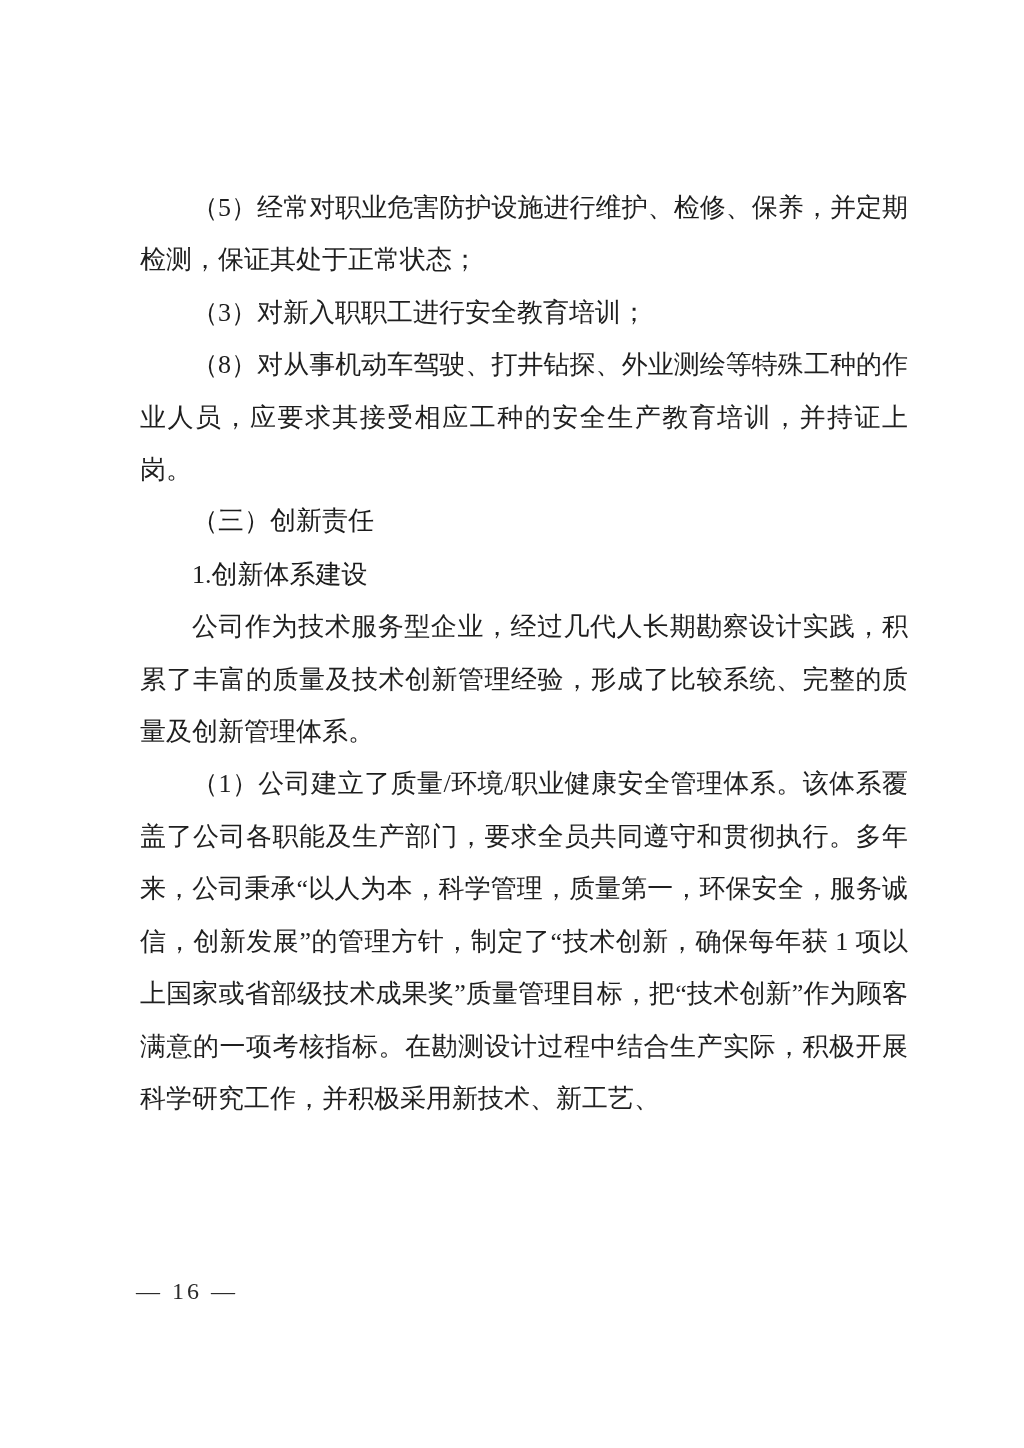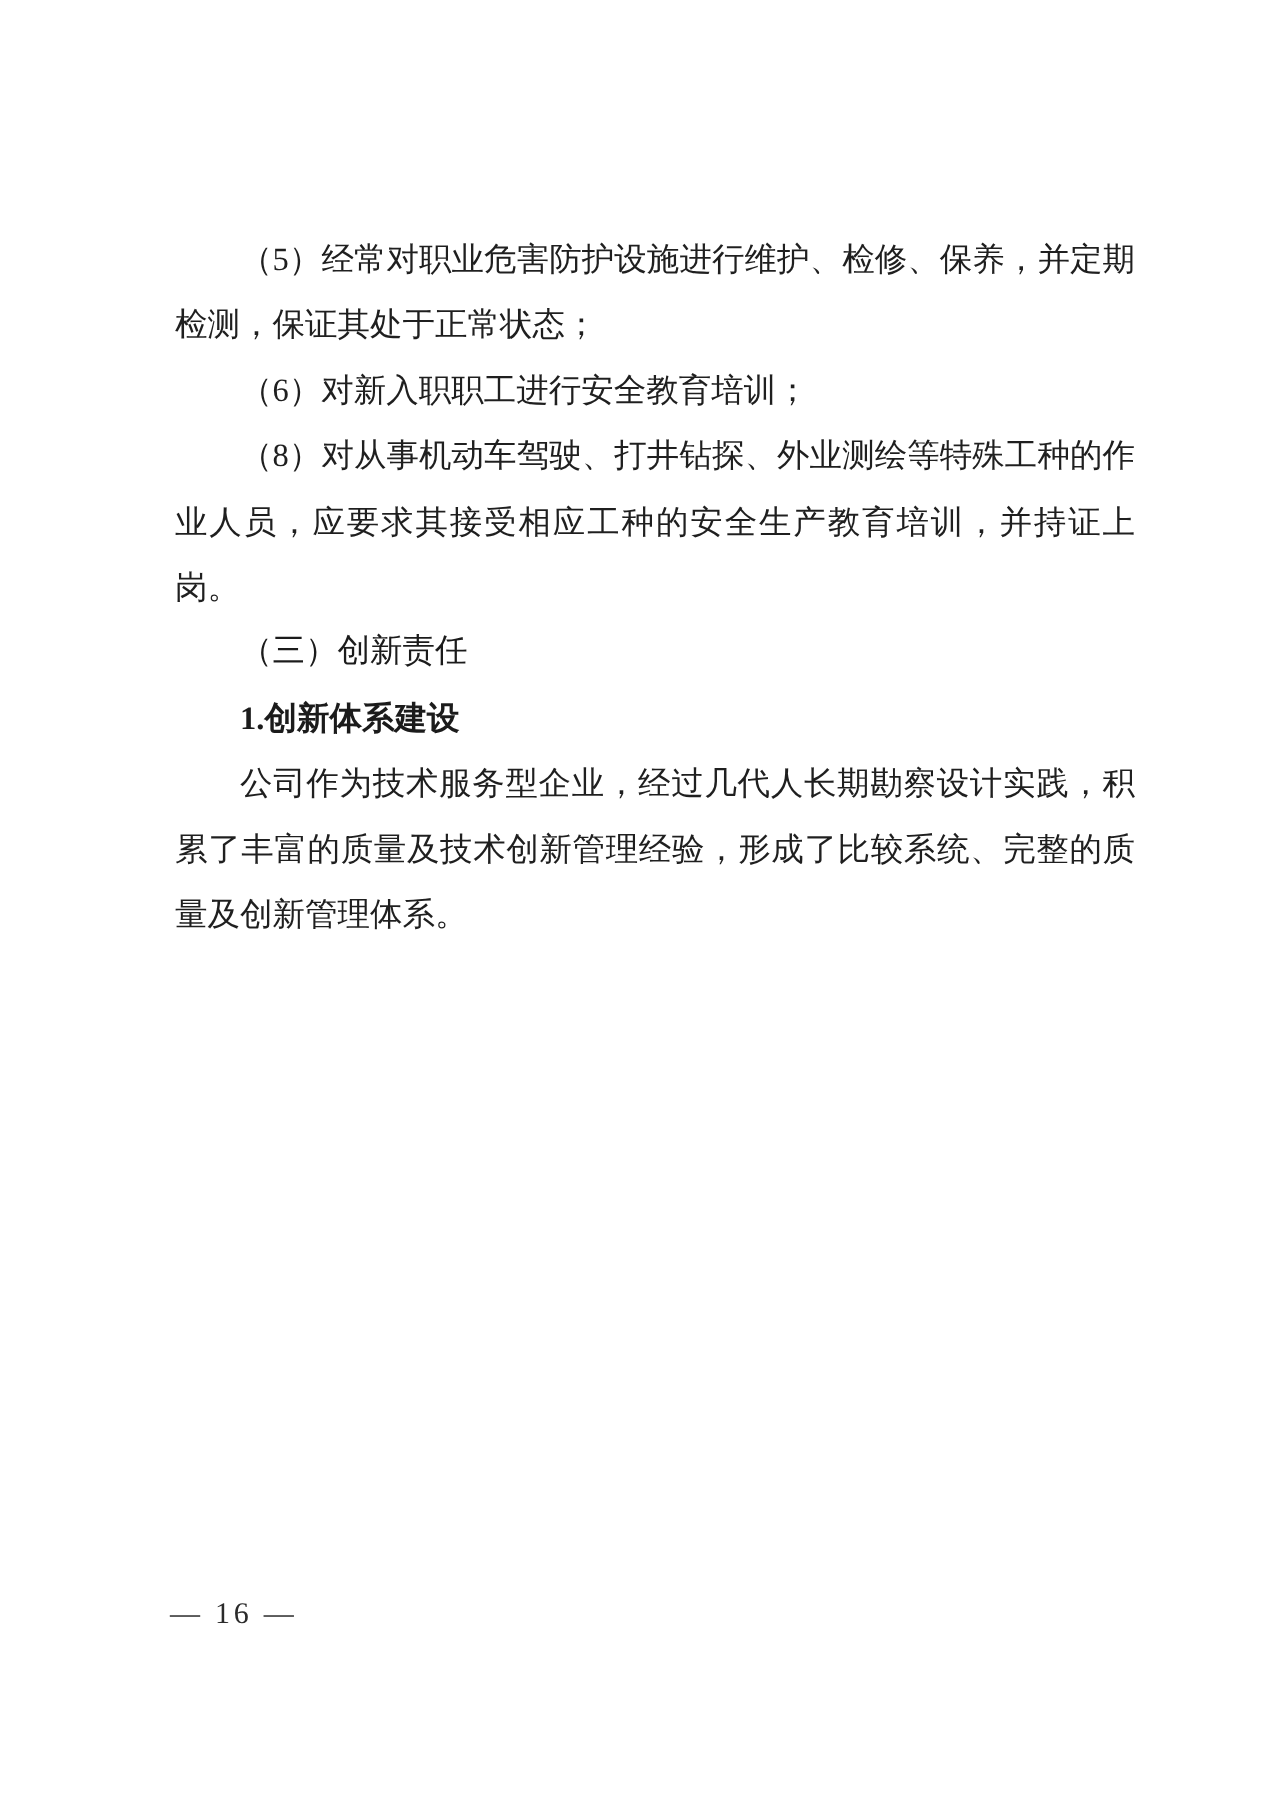--- a/index.html
+++ b/index.html
@@ -34,40 +34,40 @@
     word-break: break-all;
     font-family: "Liberation Serif", serif;
   }
   .content p.p-heading {
     
     color: #1b1b1b;
     font-family: Liberation Mono, monospace;
   }
   .content p.p-subheading {
     color: #1b1b1b;
-    font-weight: bold;
   }
   .footer {
     position: absolute;
     left: 136px;
     top: 1278px;
     font-size: 24px;
     color: #2b2b2b;
     letter-spacing: 3px;
     font-family: Liberation Serif, serif;
     white-space: pre;
   }
 </style>
 </head>
 <body>
 
 <div class="page">
   <div class="content">
     <p class="p-body">（5）经常对职业危害防护设施进行维护、检修、保养，并定期检测，保证其处于正常状态；</p>
-    <p class="p-body">（6）对新入职职工进行安全教育培训；</p>
+    <p class="p-body">（3）对新入职职工进行安全教育培训；</p>
     <p class="p-body">（8）对从事机动车驾驶、打井钻探、外业测绘等特殊工种的作业人员，应要求其接受相应工种的安全生产教育培训，并持证上岗。</p>
     <p class="p-heading">（三）创新责任</p>
     <p class="p-subheading">1.创新体系建设</p>
     <p class="p-body">公司作为技术服务型企业，经过几代人长期勘察设计实践，积累了丰富的质量及技术创新管理经验，形成了比较系统、完整的质量及创新管理体系。</p>
+    <p class="p-body">（1）公司建立了质量/环境/职业健康安全管理体系。该体系覆盖了公司各职能及生产部门，要求全员共同遵守和贯彻执行。多年来，公司秉承“以人为本，科学管理，质量第一，环保安全，服务诚信，创新发展”的管理方针，制定了“技术创新，确保每年获 1 项以上国家或省部级技术成果奖”质量管理目标，把“技术创新”作为顾客满意的一项考核指标。在勘测设计过程中结合生产实际，积极开展科学研究工作，并积极采用新技术、新工艺、</p>
   </div>
 
   <div class="footer">— 16 —</div>
 </div>
 
 </body></html>

